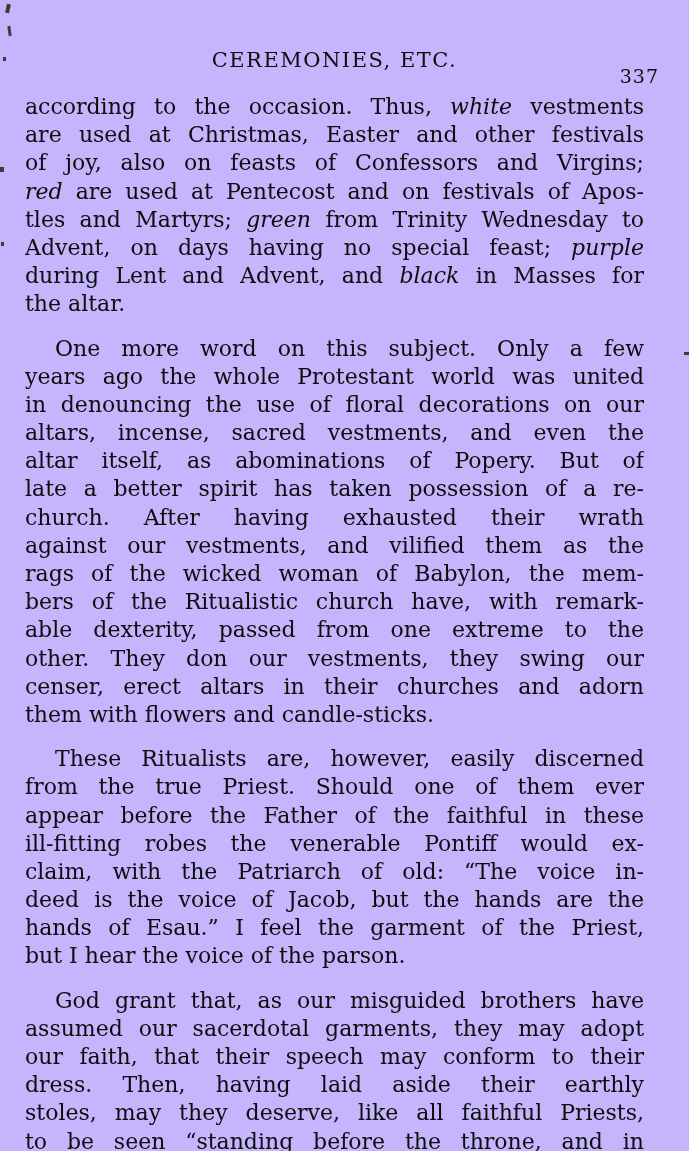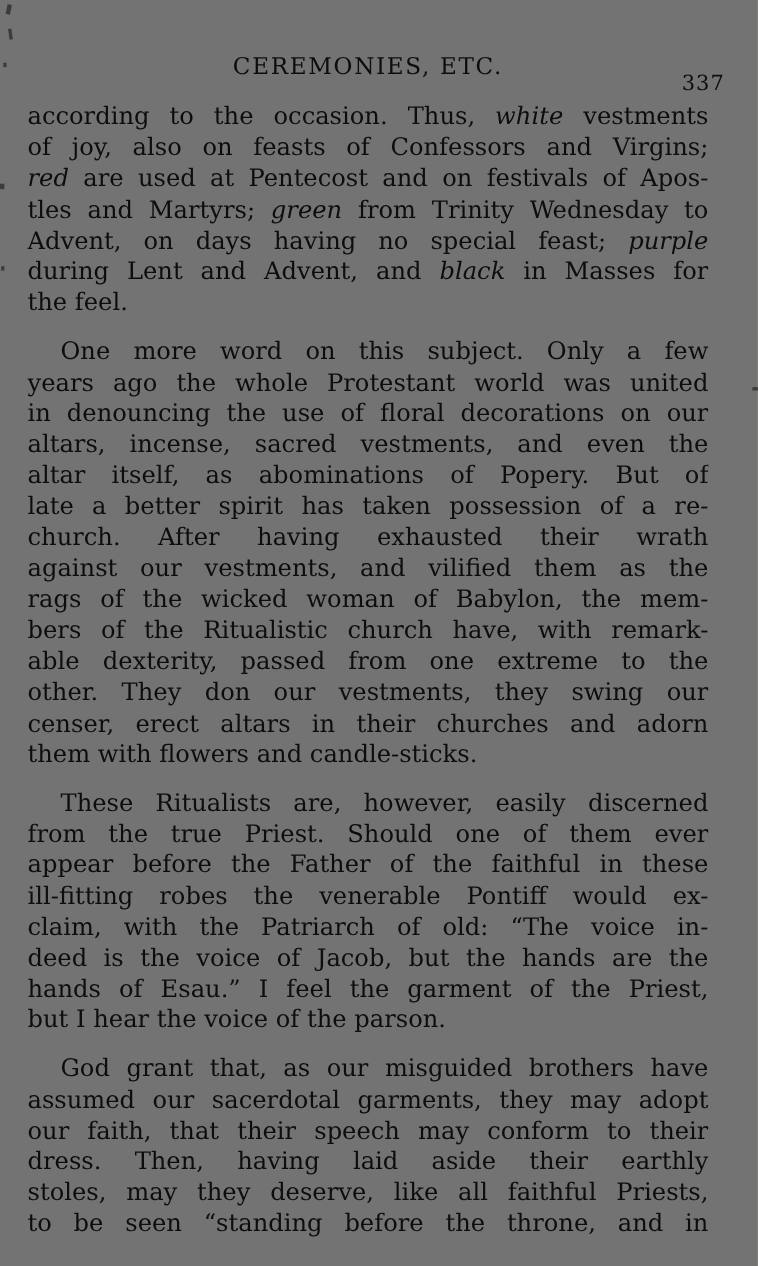--- a/index.html
+++ b/index.html
@@ -4,21 +4,21 @@
 <style>
   html, body {
     margin: 0;
     padding: 0;
     background: #e8e8e4;
   }
   .book-page {
     position: relative;
     width: 689px;
     height: 1151px;
-    background: #737373;
+    background: #c4b5fd;
     overflow: hidden;
     font-family: "DejaVu Serif", serif;
     color: #0d0d0d;
   }
   .running-header {
     position: relative;
     margin-top: 48px;
     height: 28px;
     padding: 0 30px 0 10px;
   }
@@ -77,26 +77,27 @@
   <div class="artifact a6"></div>
 
   <div class="running-header">
     <div class="header-title">CEREMONIES, ETC.</div>
     <div class="page-number">337</div>
   </div>
 
   <div class="page-body">
       <div class="paragraph">
         <div class="line"><span>according to the occasion.  Thus, </span><span class="it">white</span><span> vestments</span></div>
+        <div class="line"><span>are used at Christmas, Easter and other festivals</span></div>
         <div class="line"><span>of joy, also on feasts of Confessors and Virgins;</span></div>
         <div class="line"><span class="it">red</span><span> are used at Pentecost and on festivals of Apos-</span></div>
         <div class="line"><span>tles and Martyrs; </span><span class="it">green</span><span> from Trinity Wednesday to</span></div>
         <div class="line"><span>Advent, on days having no special feast; </span><span class="it">purple</span></div>
         <div class="line"><span>during Lent and Advent, and </span><span class="it">black</span><span> in Masses for</span></div>
-        <div class="line endline"><span>the feel.</span></div>
+        <div class="line endline"><span>the altar.</span></div>
       </div>
       <div class="paragraph">
         <div class="line indent"><span>One more word on this subject.  Only a few</span></div>
         <div class="line"><span>years ago the whole Protestant world was united</span></div>
         <div class="line"><span>in denouncing the use of floral decorations on our</span></div>
         <div class="line"><span>altars, incense, sacred vestments, and even the</span></div>
         <div class="line"><span>altar itself, as abominations of Popery.  But of</span></div>
         <div class="line"><span>late a better spirit has taken possession of a re-</span></div>
         <div class="line"><span>church.  After having exhausted their wrath</span></div>
         <div class="line"><span>against our vestments, and vilified them as the</span></div>

